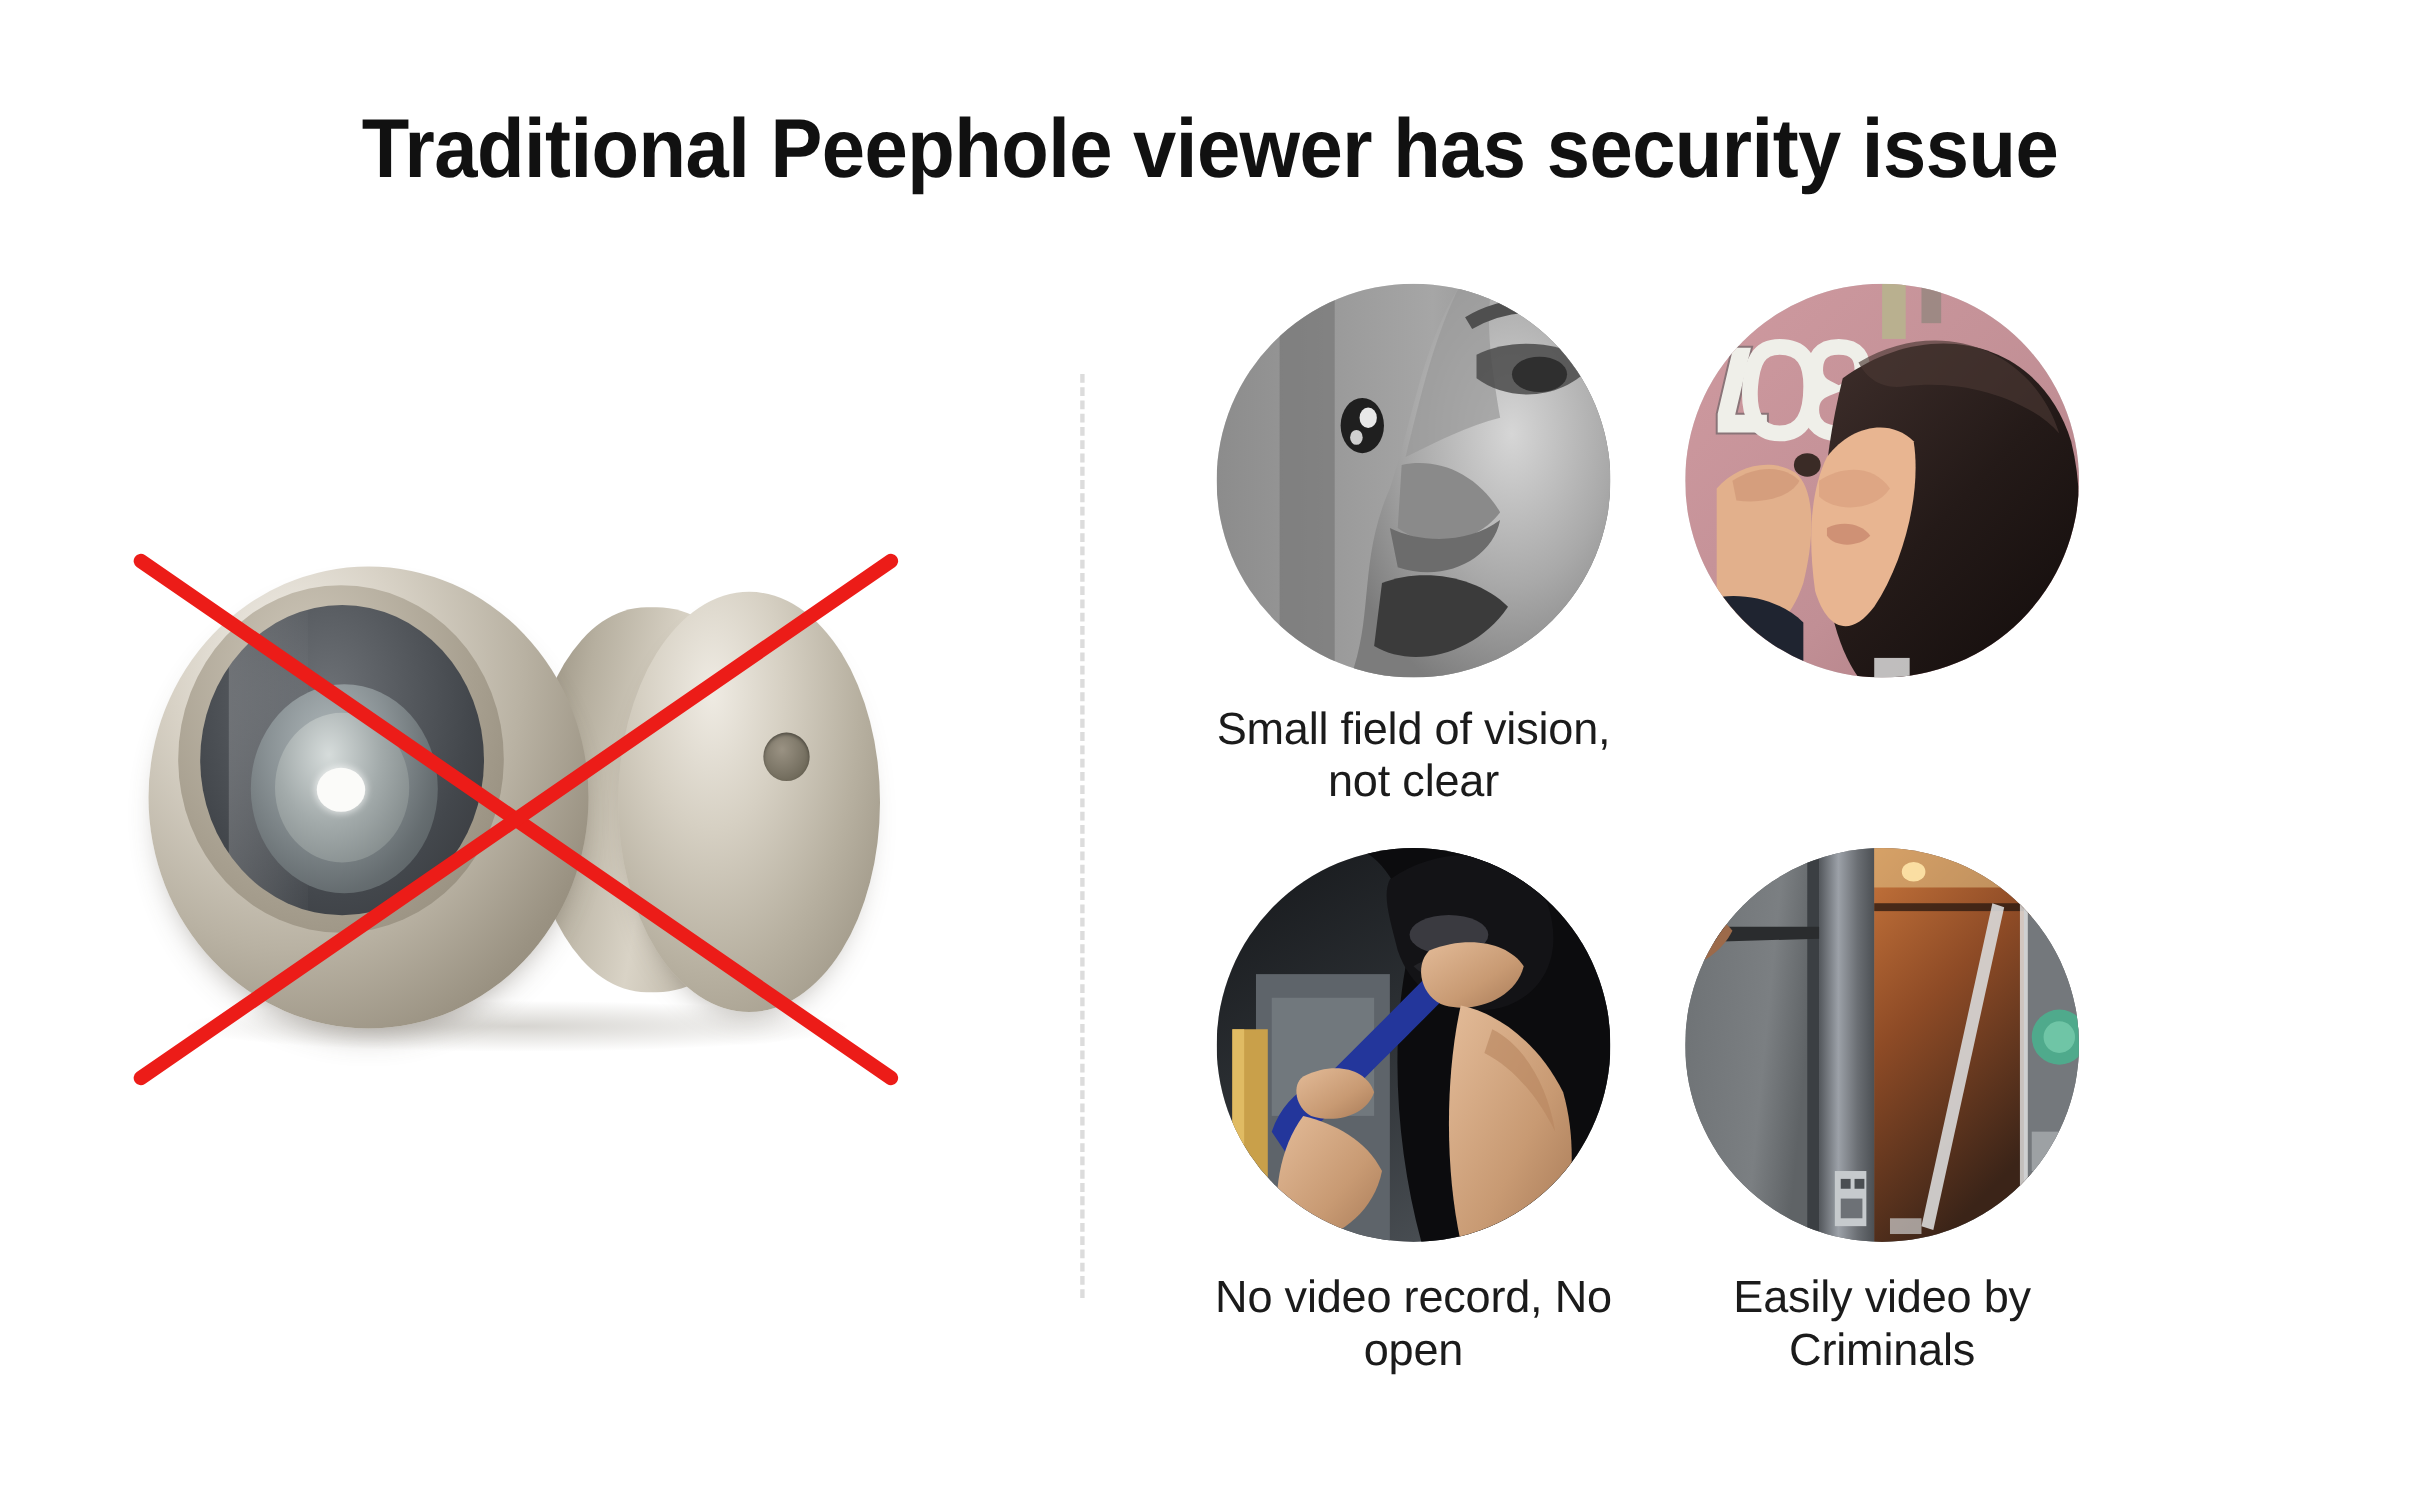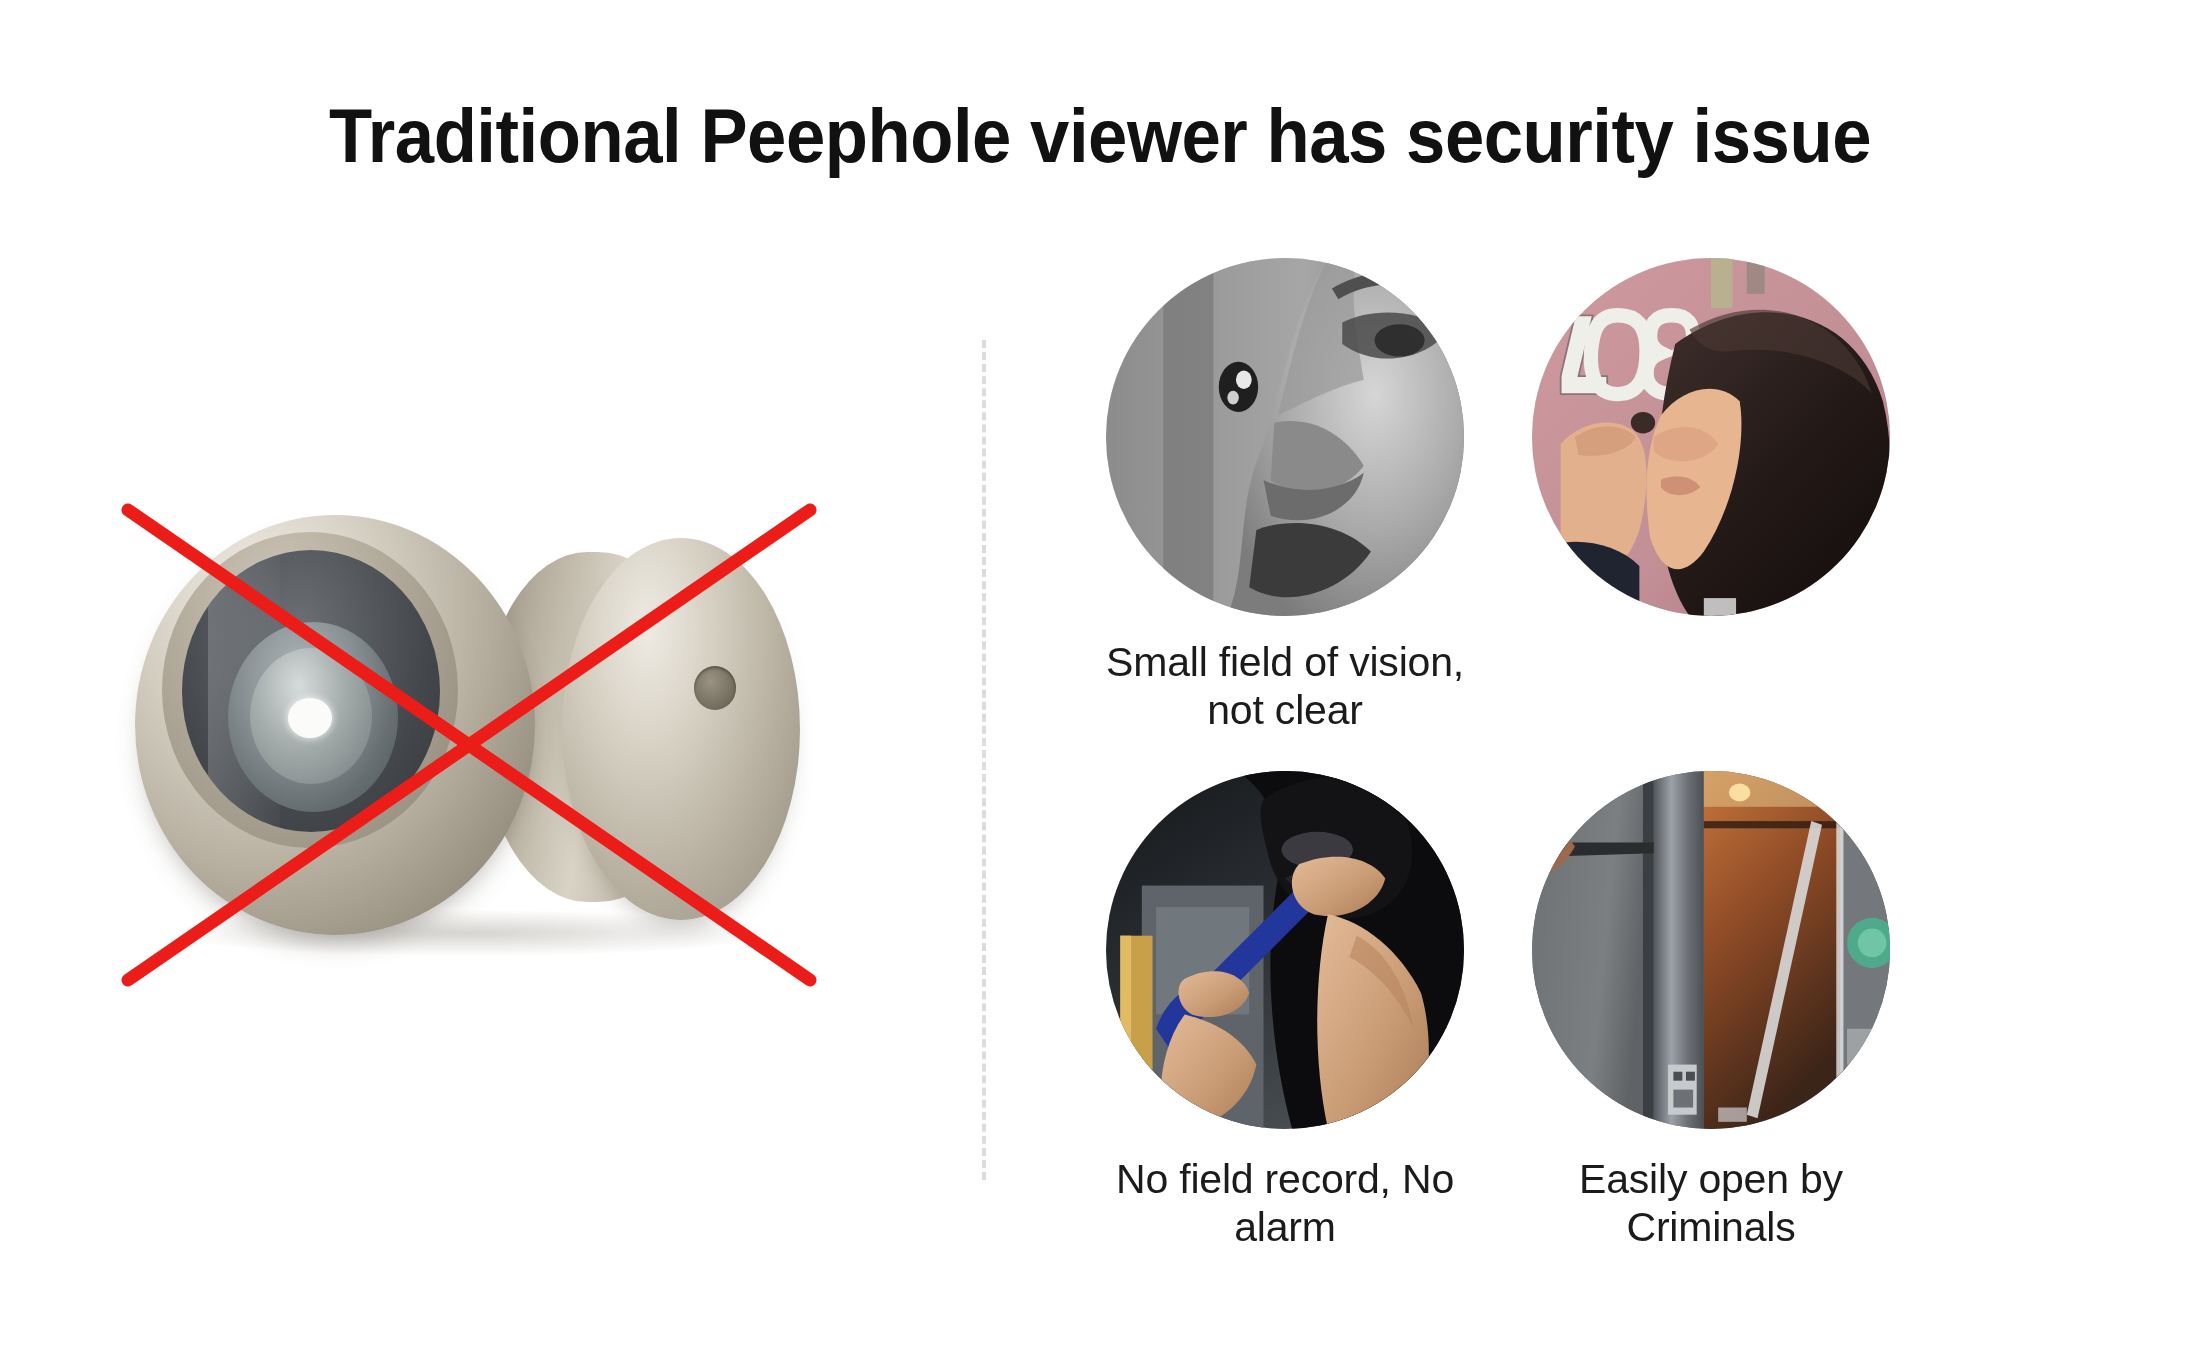--- a/index.html
+++ b/index.html
@@ -310,21 +310,21 @@
           <path d="M50 30 C56 26 68 26 74 30 C70 36 56 36 50 30 Z" fill="#232327"></path>
           <path d="M20 66 C30 56 44 42 58 28 L64 32 C50 46 36 60 26 70 Z" fill="#23369b"></path>
           <path d="M14 72 C16 66 20 62 24 60 L28 66 C24 68 20 72 18 78 Z" fill="#23369b"></path>
           <path d="M22 58 C30 54 38 56 40 62 C38 68 30 70 24 68 C20 66 19 60 22 58 Z" fill="url(#gskin3)"></path>
           <path d="M22 68 C30 70 38 74 42 82 C40 92 32 98 24 100 L16 100 C14 88 16 76 22 68 Z" fill="url(#gskin3)"></path>
           <path d="M54 26 C64 22 74 24 78 30 C76 38 66 42 58 40 C52 38 50 30 54 26 Z" fill="url(#gskin3)"></path>
           <path d="M62 40 C72 42 82 50 88 62 C92 76 90 92 86 100 L62 100 C58 82 58 58 62 40 Z" fill="url(#gskin3)"></path>
           <path d="M70 46 C78 50 84 60 86 72 C82 64 76 56 68 52 Z" fill="#b8865f" opacity="0.6"></path>
         </svg>
       </div>
-      <div class="issue-caption">No field record, No alarm</div>
+      <div class="issue-caption">No video record, No open</div>
     </div>
 
     <div class="issue bottom">
       <div class="issue-photo">
         <svg viewBox="0 0 100 100" preserveAspectRatio="xMidYMid slice" aria-hidden="true">
           <defs>
             <linearGradient id="gdoor4" x1="0" y1="0" x2="1" y2="0.3">
               <stop offset="0%" stop-color="#6d7174"></stop>
               <stop offset="70%" stop-color="#7b7f82"></stop>
               <stop offset="100%" stop-color="#5f6366"></stop>
@@ -357,17 +357,17 @@
           <ellipse cx="95" cy="48" rx="7" ry="7" fill="#49b38f" opacity="0.85"></ellipse>
           <ellipse cx="95" cy="48" rx="4" ry="4" fill="#7ed0b0" opacity="0.7"></ellipse>
           <rect x="88" y="72" width="9" height="10" fill="#b9bdbf" opacity="0.6"></rect>
           <rect x="38" y="82" width="8" height="14" fill="#c6cacd"></rect>
           <rect x="39.5" y="84" width="2.5" height="2.5" fill="#4a4e52"></rect>
           <rect x="43" y="84" width="2.5" height="2.5" fill="#4a4e52"></rect>
           <rect x="39.5" y="89" width="5.5" height="5" fill="#6d7176"></rect>
           <rect x="52" y="94" width="8" height="4" fill="#cfcfcf" opacity="0.7"></rect>
         </svg>
       </div>
-      <div class="issue-caption">Easily open by Criminals</div>
+      <div class="issue-caption">Easily video by Criminals</div>
     </div>
 
   </div>
 </div>
 
 </body></html>

